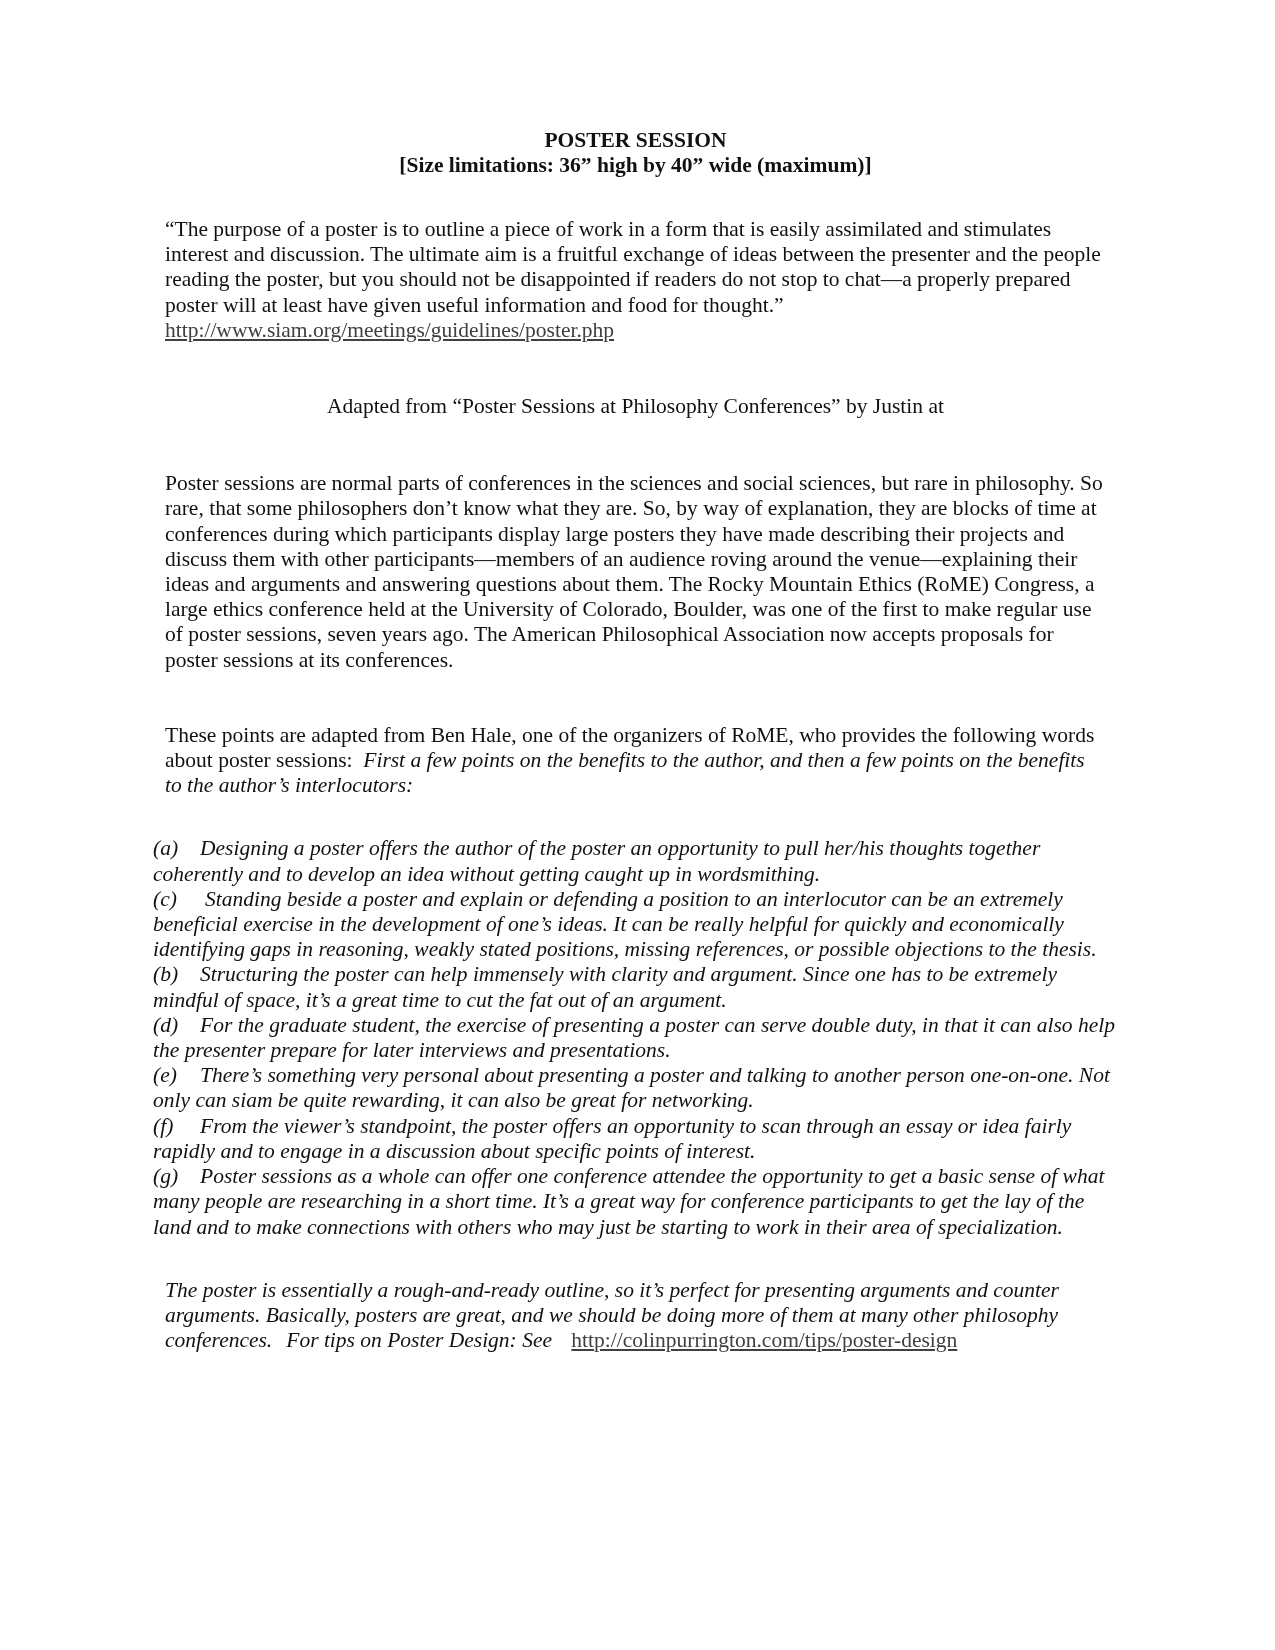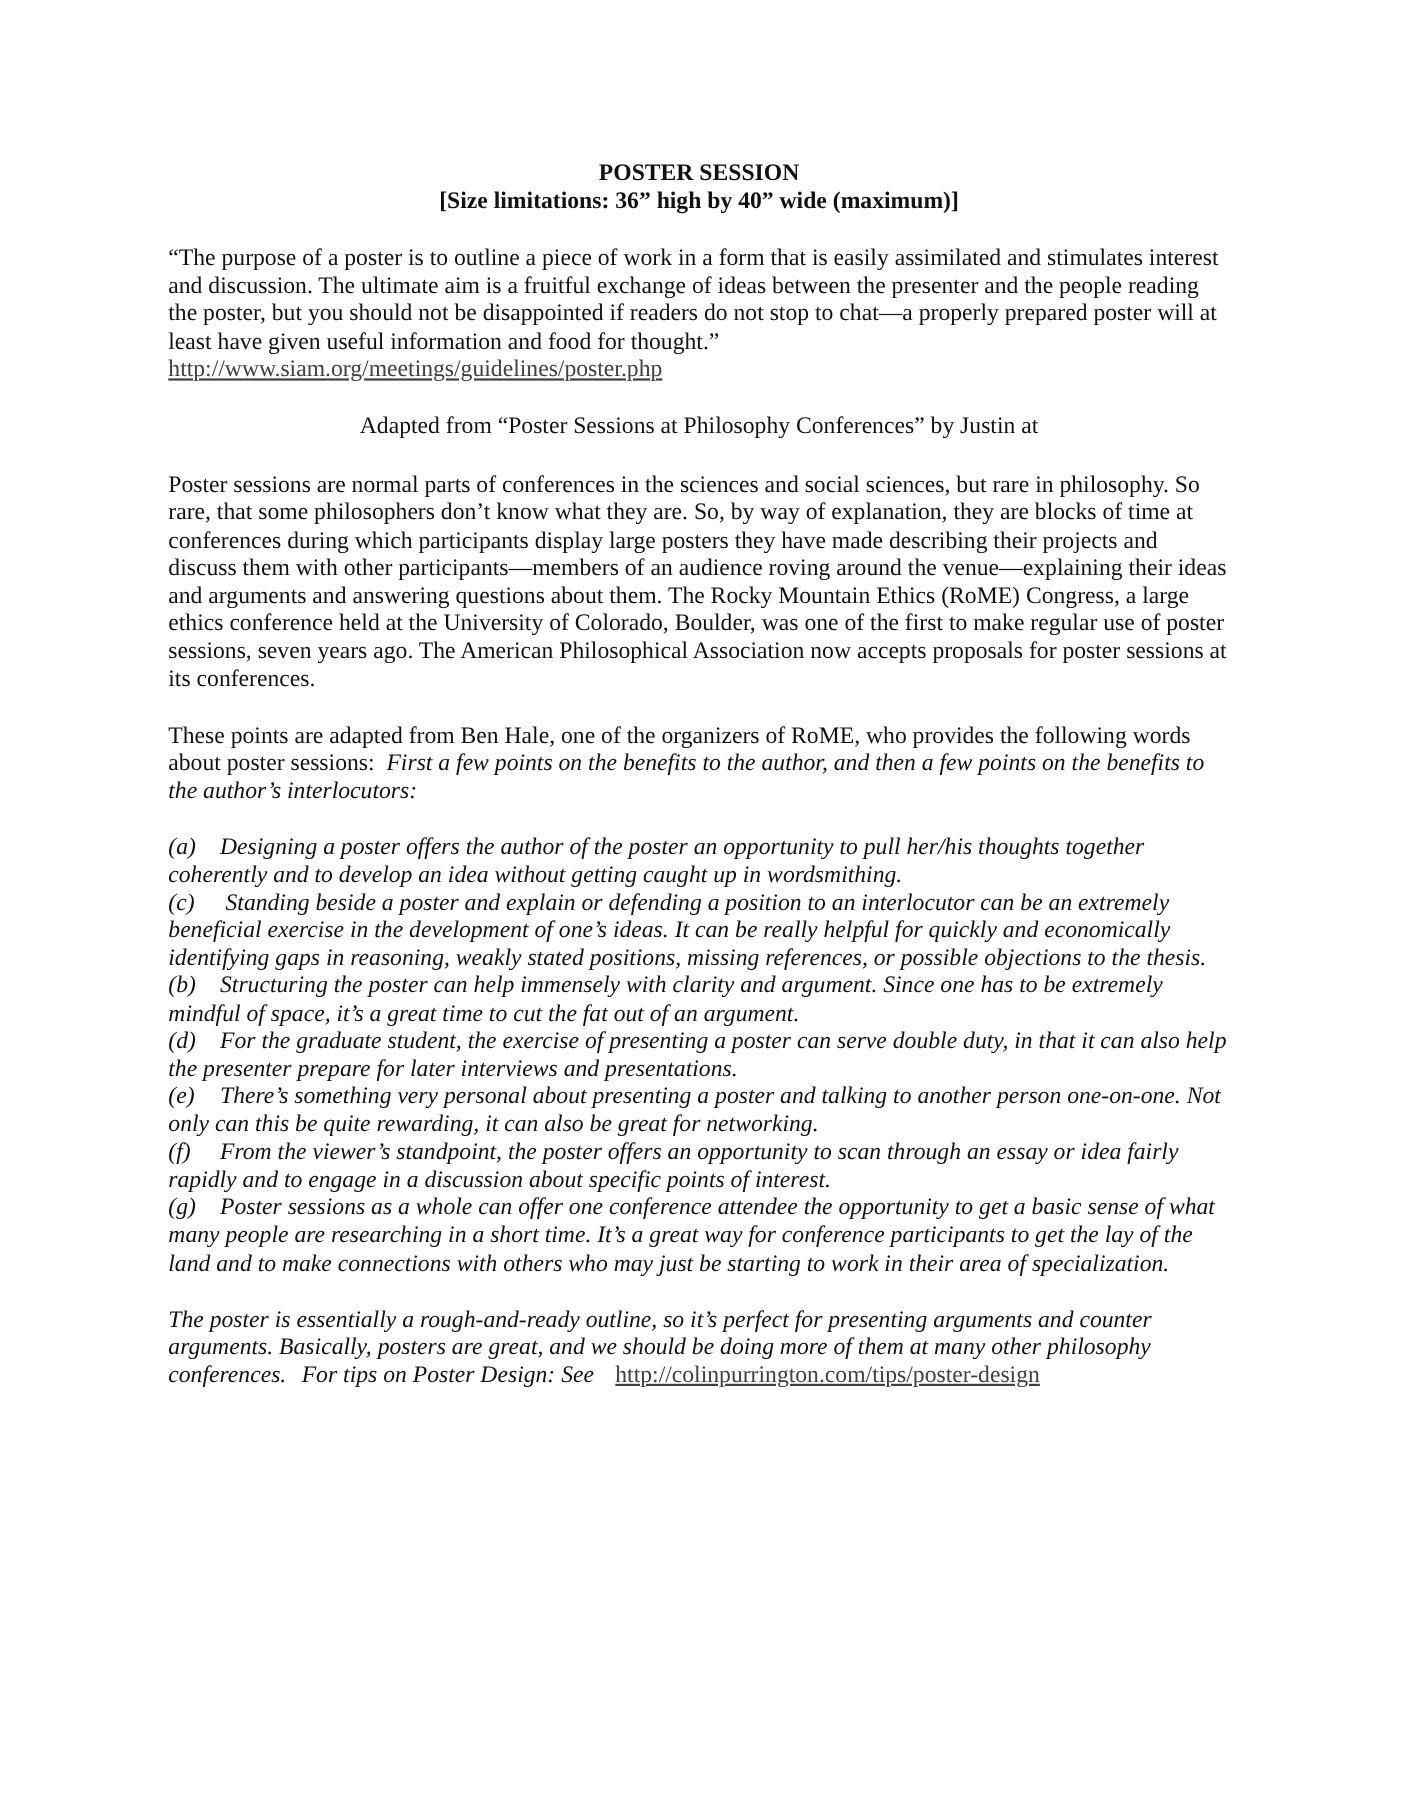--- a/index.html
+++ b/index.html
@@ -1,21 +1,21 @@
 <!DOCTYPE html>
 <html><head>
 <meta charset="utf-8">
 <style>
   html, body { margin: 0; padding: 0; background: #ffffff; }
   body { width: 1275px; height: 1650px; position: relative; overflow: hidden;
          font-family: "Liberation Serif", "DejaVu Serif", serif; color: #111111; }
-  .page { position: absolute; left: 153px; top: 145px; width: 965px; font-size: 21.5px; line-height: 25.2px; }
+  .page { position: absolute; left: 153px; top: 128px; width: 965px; font-size: 21.5px; line-height: 25.2px; }
   .center { text-align: center; }
   .title { font-weight: bold; font-size: 21.5px; line-height: 25px; }
-  .block { margin: 0; }
+  .block { margin: 12px; }
   .gap1 { height: 27px; }
   .gap2 { height: 26px; }
   a.link { color: #404040; text-decoration: underline; }
   .it { font-style: italic; }
   .item-label { display: inline-block; width: 47px; }
   .item-label.wide { width: 52px; }
   .closing-sep { display: inline-block; width: 14px; }
 </style>
 </head>
 <body>
@@ -50,21 +50,21 @@
     <span class="it">First a few points on the benefits to the author, and then a few points on the benefits to the author’s interlocutors:</span>
   </p>
 
   <div class="gap2"></div>
 
   <div class="it">
     <div><span class="item-label">(a)</span><span>Designing a poster offers the author of the poster an opportunity to pull her/his thoughts together coherently and to develop an idea without getting caught up in  wordsmithing.</span></div>
     <div><span class="item-label wide">(c)</span><span>Standing beside a poster and explain or defending a position to an interlocutor can be an extremely beneficial exercise in the development of one’s ideas. It can be really helpful for quickly and economically identifying gaps in reasoning, weakly stated positions, missing references, or possible objections to the thesis.</span></div>
     <div><span class="item-label">(b)</span><span>Structuring the poster can help immensely with clarity and argument. Since one has to be extremely mindful of space, it’s a great time to cut the fat out of an argument.</span></div>
     <div><span class="item-label">(d)</span><span>For the graduate student, the exercise of presenting a poster can serve double duty, in that it can also help the presenter prepare for later interviews and presentations.</span></div>
-    <div><span class="item-label">(e)</span><span>There’s something very personal about presenting a poster and talking to another person one-on-one. Not only can this be quite rewarding, it can also be great for networking.</span></div>
+    <div><span class="item-label">(e)</span><span>There’s something very personal about presenting a poster and talking to another person one-on-one. Not only can siam be quite rewarding, it can also be great for networking.</span></div>
     <div><span class="item-label">(f)</span><span>From the viewer’s standpoint, the poster offers an opportunity to scan through an essay or idea fairly rapidly and to engage in a discussion about specific points of interest.</span></div>
     <div><span class="item-label">(g)</span><span>Poster sessions as a whole can offer one conference attendee the opportunity to get a basic sense of what many people are researching in a short time. It’s a great way for conference participants to get the lay of the land and to make connections with others who may just be starting to work in their area of specialization.</span></div>
   </div>
 
   <div class="gap2"></div>
 
   <p class="block">
     <span class="it">The poster is essentially a rough-and-ready outline, so it’s perfect for presenting arguments and counter arguments. Basically, posters are great, and we should be doing more of them at many other philosophy conferences.</span><span class="closing-sep"></span><span class="it">For tips on Poster Design: See</span><span class="closing-sep"></span>
     <a class="link" href="#">http://colinpurrington.com/tips/poster-design</a>
   </p>

